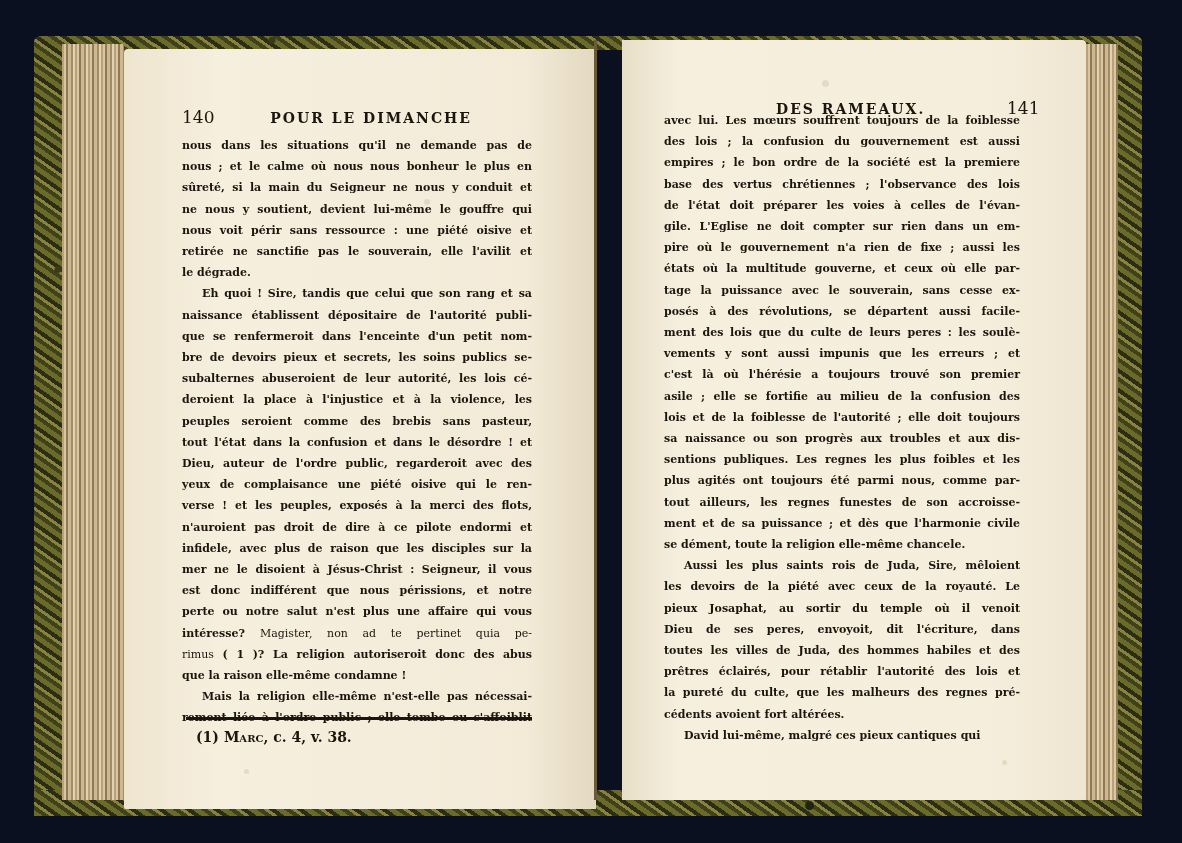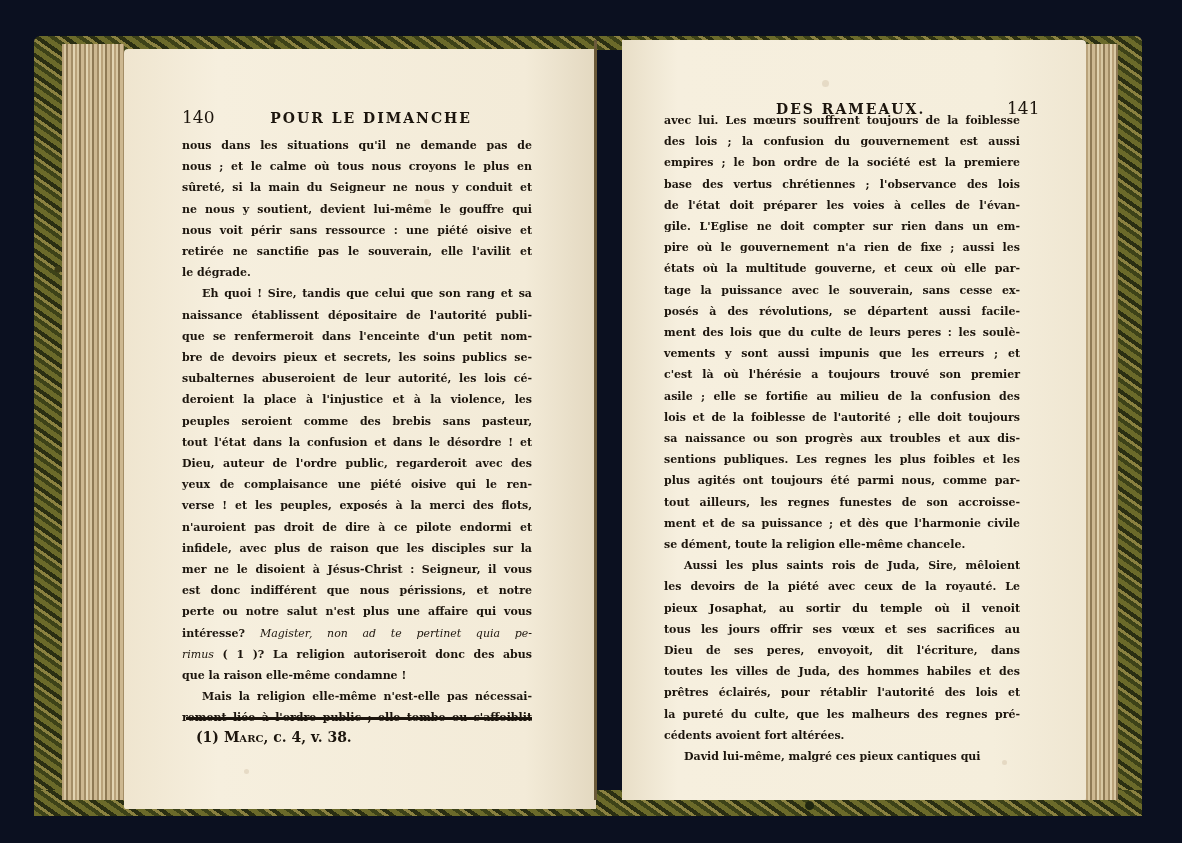--- a/index.html
+++ b/index.html
@@ -75,21 +75,21 @@
       line-height: 21.2px;
       font-weight: bold;
       text-align: justify;
     }
     .page-left .text-block { left: 58px; width: 350px; }
     .page-right .text-block { left: 42px; width: 356px; }
 
     .line { display: block; white-space: nowrap; text-align-last: justify; text-align: justify; }
     .line.last { text-align-last: left; }
     .line.indent { padding-left: 20px; }
-    .italic { font-style: italic; font-weight: normal; }
+    .italic { font-weight: normal; }
 
     .footnote-rule {
       position: absolute;
       left: 62px; top: 668px; width: 346px; height: 3px;
       background: #1c150d;
     }
     .footnote {
       position: absolute;
       left: 72px; top: 680px;
       font-size: 14px;
@@ -117,21 +117,21 @@
 
   <div class="page page-left">
     <div class="running-head" style="left:58px;">
       <span class="page-num">140</span>
       <span style="display:inline-block;width:42px;"></span>
       <span>POUR LE DIMANCHE</span>
     </div>
 
     <div class="text-block">
       <span class="line">nous dans les situations qu'il ne demande pas de</span>
-      <span class="line">nous ; et le calme où tous nous croyons le plus en</span>
+      <span class="line">nous ; et le calme où nous nous bonheur le plus en</span>
       <span class="line">sûreté, si la main du Seigneur ne nous y conduit et</span>
       <span class="line">ne nous y soutient, devient lui-même le gouffre qui</span>
       <span class="line">nous voit périr sans ressource : une piété oisive et</span>
       <span class="line">retirée ne sanctifie pas le souverain, elle l'avilit et</span>
       <span class="line last">le dégrade.</span>
       <span class="line indent">Eh quoi ! Sire, tandis que celui que son rang et sa</span>
       <span class="line">naissance établissent dépositaire de l'autorité publi-</span>
       <span class="line">que se renfermeroit dans l'enceinte d'un petit nom-</span>
       <span class="line">bre de devoirs pieux et secrets, les soins publics se-</span>
       <span class="line">subalternes abuseroient de leur autorité, les lois cé-</span>
@@ -195,21 +195,20 @@
       <span class="line">lois et de la foiblesse de l'autorité ; elle doit toujours</span>
       <span class="line">sa naissance ou son progrès aux troubles et aux dis-</span>
       <span class="line">sentions publiques. Les regnes les plus foibles et les</span>
       <span class="line">plus agités ont toujours été parmi nous, comme par-</span>
       <span class="line">tout ailleurs, les regnes funestes de son accroisse-</span>
       <span class="line">ment et de sa puissance ; et dès que l'harmonie civile</span>
       <span class="line last">se dément, toute la religion elle-même chancele.</span>
       <span class="line indent">Aussi les plus saints rois de Juda, Sire, mêloient</span>
       <span class="line">les devoirs de la piété avec ceux de la royauté. Le</span>
       <span class="line">pieux Josaphat, au sortir du temple où il venoit</span>
-      <span class="line">tous les jours offrir ses vœux et ses sacrifices au</span>
       <span class="line">Dieu de ses peres, envoyoit, dit l'écriture, dans</span>
       <span class="line">toutes les villes de Juda, des hommes habiles et des</span>
       <span class="line">prêtres éclairés, pour rétablir l'autorité des lois et</span>
       <span class="line">la pureté du culte, que les malheurs des regnes pré-</span>
       <span class="line last">cédents avoient fort altérées.</span>
       <span class="line indent last">David lui-même, malgré ces pieux cantiques qui</span>
     </div>
 
     <div class="foxing" style="left:200px;top:40px;width:7px;height:7px;"></div>
     <div class="foxing" style="left:380px;top:720px;width:5px;height:5px;"></div>

